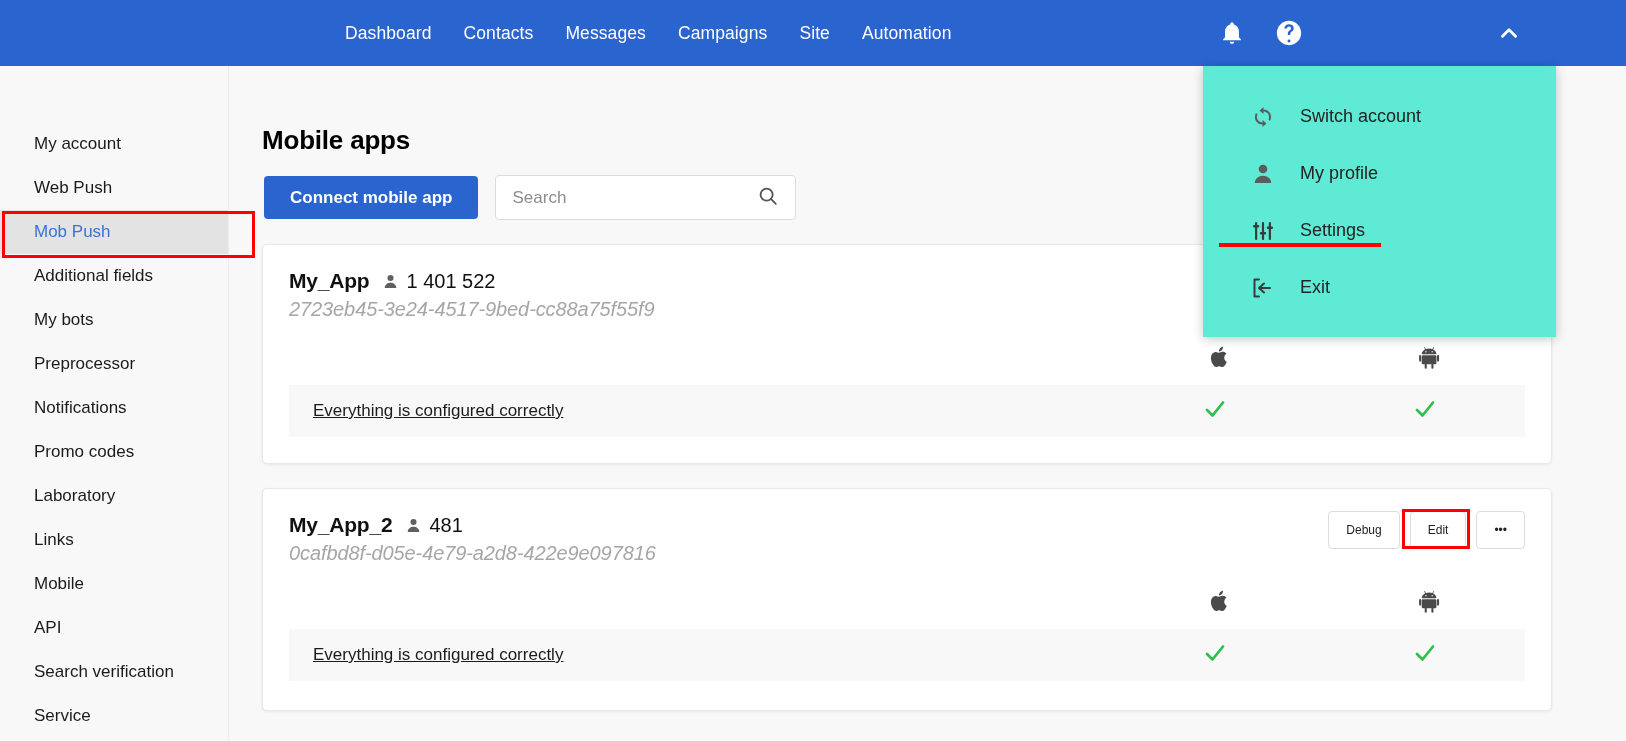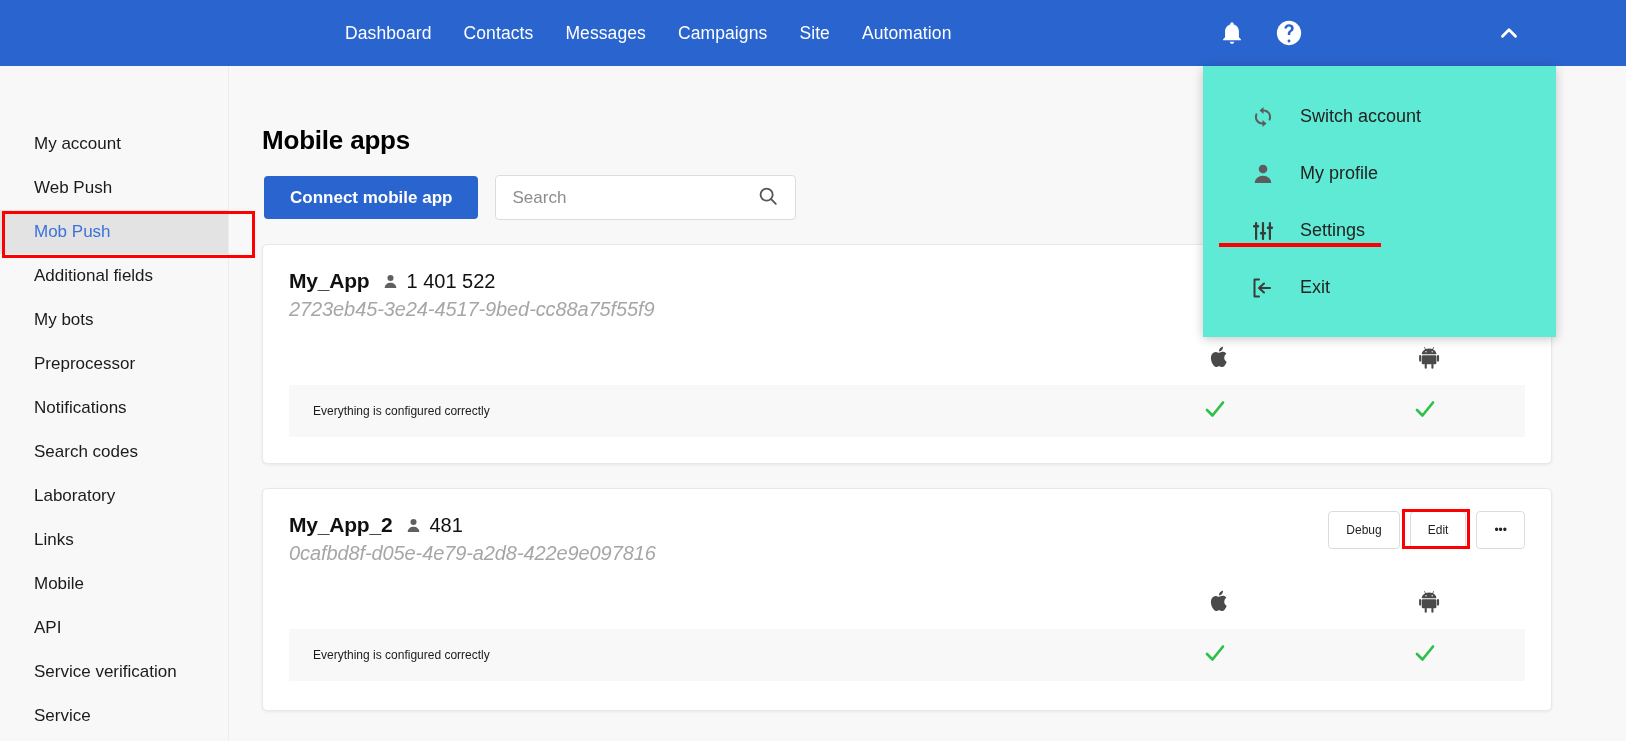--- a/index.html
+++ b/index.html
@@ -175,22 +175,23 @@
   }
   .plat-ios     { left: 940px; }
   .plat-android { left: 1150px; }
 
   .status-row {
     position: absolute; left: 26px; right: 26px; top: 140px;
     height: 52px; background: #f8f8f8;
     display: flex; align-items: center;
   }
   .status-text {
-    font-size: 12px; color: #1b1b1b;
+    font-size: 17px; color: #1b1b1b;
     padding-left: 24px;
+    text-decoration: underline;
   }
   .check {
     position: absolute; top: 50%; transform: translateY(-50%);
   }
   .check-ios { left: 914px; }
   .check-android { left: 1124px; }
 
   
   .dropdown {
     position: absolute;
@@ -271,36 +272,36 @@
   <div class="side-item">
       <span>My bots</span>
     </div>
   <div class="side-item">
       <span>Preprocessor</span>
     </div>
   <div class="side-item">
       <span>Notifications</span>
     </div>
   <div class="side-item">
-      <span>Search codes</span>
+      <span>Promo codes</span>
     </div>
   <div class="side-item">
       <span>Laboratory</span>
     </div>
   <div class="side-item">
       <span>Links</span>
     </div>
   <div class="side-item">
       <span>Mobile</span>
     </div>
   <div class="side-item">
       <span>API</span>
     </div>
   <div class="side-item">
-      <span>Service verification</span>
+      <span>Search verification</span>
     </div>
   <div class="side-item">
       <span>Service</span>
     </div>
 </div>
 <div class="redbox" id="redbox-sidebar"></div>
 
 <div class="main">
 
   <div class="page-title">Mobile apps</div>

